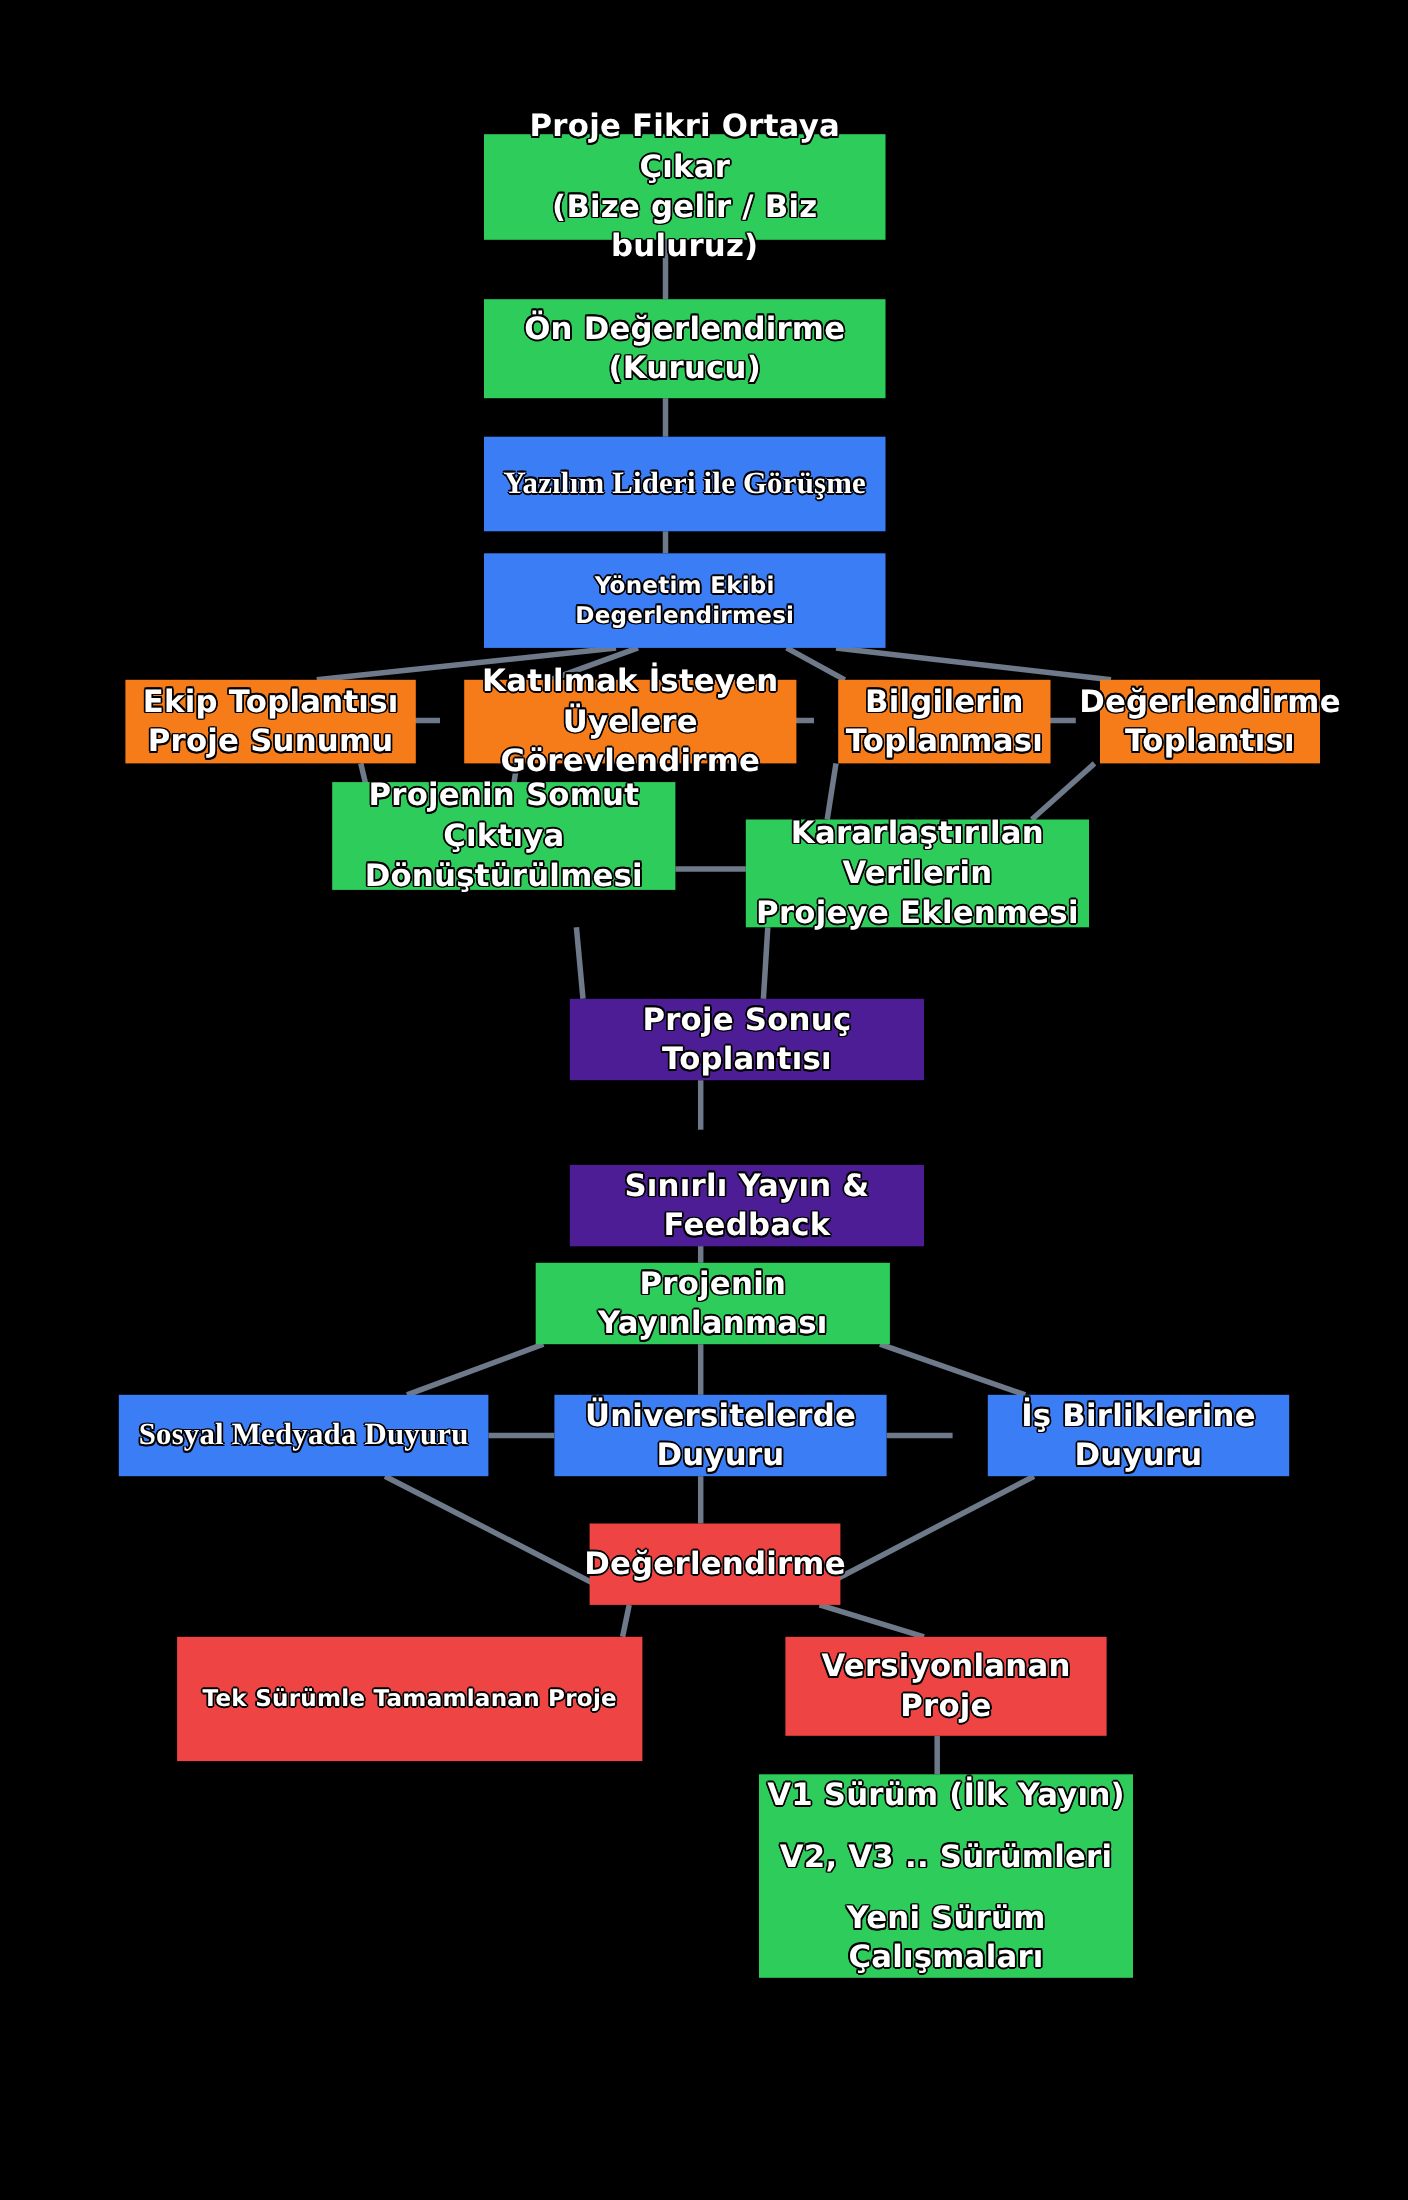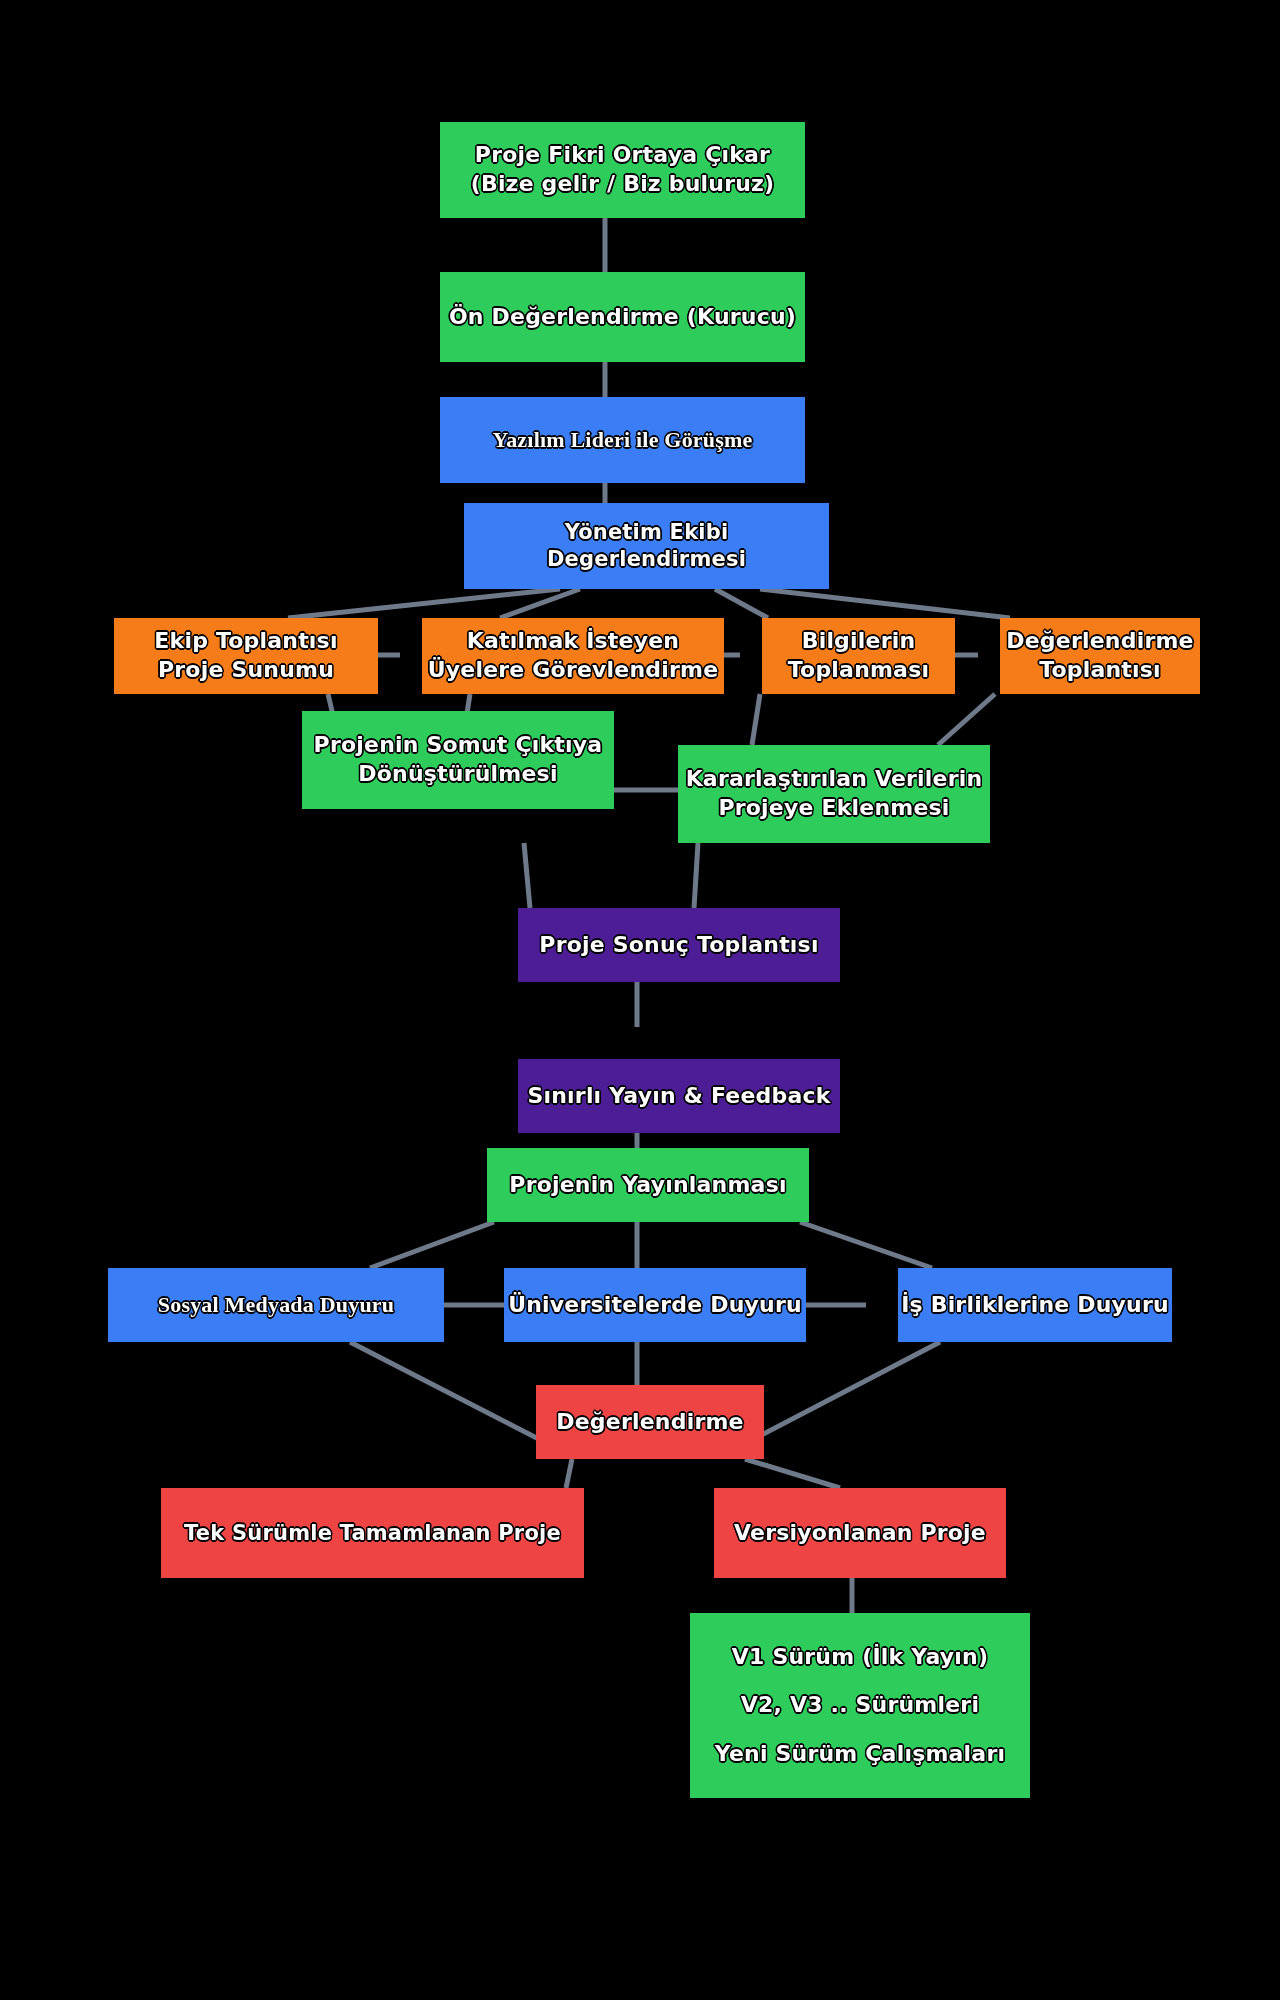--- a/index.html
+++ b/index.html
@@ -49,21 +49,21 @@
   }
   .node .label.multi {
     line-height: 1.30;
   }
   .node.green  { background: #2ECC5B; }
   .node.blue   { background: #3B7DF5; }
   .node.orange { background: #F57C18; margin-left: 22px; }
   .node.yellow { background: #4c1d95; margin-left: 31px; }
   .node.red    { background: #EE4444; }
 
-  .node .label.l18 { font-size: 22px; }
+  .node .label.l18 { font-size: 28px; }
   .node .label.l17 { font-size: 21px; }
 
   .stacked .line {
     margin: 10px 0;
   }
 </style>
 </head>
 <body>
 
 <div id="canvas">
@@ -103,21 +103,21 @@
       <div class="node green" style="left: 440px; top: 122px; width: 365px; height: 96px;">
         <div class="label l18 multi">Proje Fikri Ortaya Çıkar
 (Bize gelir / Biz buluruz)</div>
       </div>
       <div class="node green" style="left: 440px; top: 272px; width: 365px; height: 90px;">
         <div class="label l18">Ön Değerlendirme (Kurucu)</div>
       </div>
       <div class="node blue" style="left: 440px; top: 397px; width: 365px; height: 86px; font-family: Liberation Serif, serif;">
         <div class="label l18">Yazılım Lideri ile Görüşme</div>
       </div>
-      <div class="node blue" style="left: 440px; top: 503px; width: 365px; height: 86px; margin-left: 24px;">
+      <div class="node blue" style="left: 440px; top: 503px; width: 365px; height: 86px;">
         <div class="label l17">Yönetim Ekibi Degerlendirmesi</div>
       </div>
       <div class="node orange" style="left: 92px; top: 618px; width: 264px; height: 76px;">
         <div class="label l18 multi">Ekip Toplantısı
 Proje Sunumu</div>
       </div>
       <div class="node orange" style="left: 400px; top: 618px; width: 302px; height: 76px;">
         <div class="label l18 multi">Katılmak İsteyen
 Üyelere Görevlendirme</div>
       </div>
@@ -151,21 +151,21 @@
       </div>
       <div class="node blue" style="left: 504px; top: 1268px; width: 302px; height: 74px;">
         <div class="label l18">Üniversitelerde Duyuru</div>
       </div>
       <div class="node blue" style="left: 866px; top: 1268px; width: 274px; height: 74px; margin-left: 32px;">
         <div class="label l18">İş Birliklerine Duyuru</div>
       </div>
       <div class="node red" style="left: 536px; top: 1385px; width: 228px; height: 74px;">
         <div class="label l18">Değerlendirme</div>
       </div>
-      <div class="node red" style="left: 161px; top: 1488px; width: 423px; height: 90px; text-align: center;">
+      <div class="node red" style="left: 161px; top: 1488px; width: 423px; height: 113px; text-align: center;">
         <div class="label l17">Tek Sürümle Tamamlanan Proje</div>
       </div>
       <div class="node red" style="left: 714px; top: 1488px; width: 292px; height: 90px;">
         <div class="label l18">Versiyonlanan Proje</div>
       </div>
       <div class="node green stacked" style="left: 690px; top: 1613px; width: 340px; height: 185px;">
         <div class="label l18 line">V1 Sürüm (İlk Yayın)</div>
         <div class="label l18 line">V2, V3 .. Sürümleri</div>
         <div class="label l18 line">Yeni Sürüm Çalışmaları</div>
       </div>

